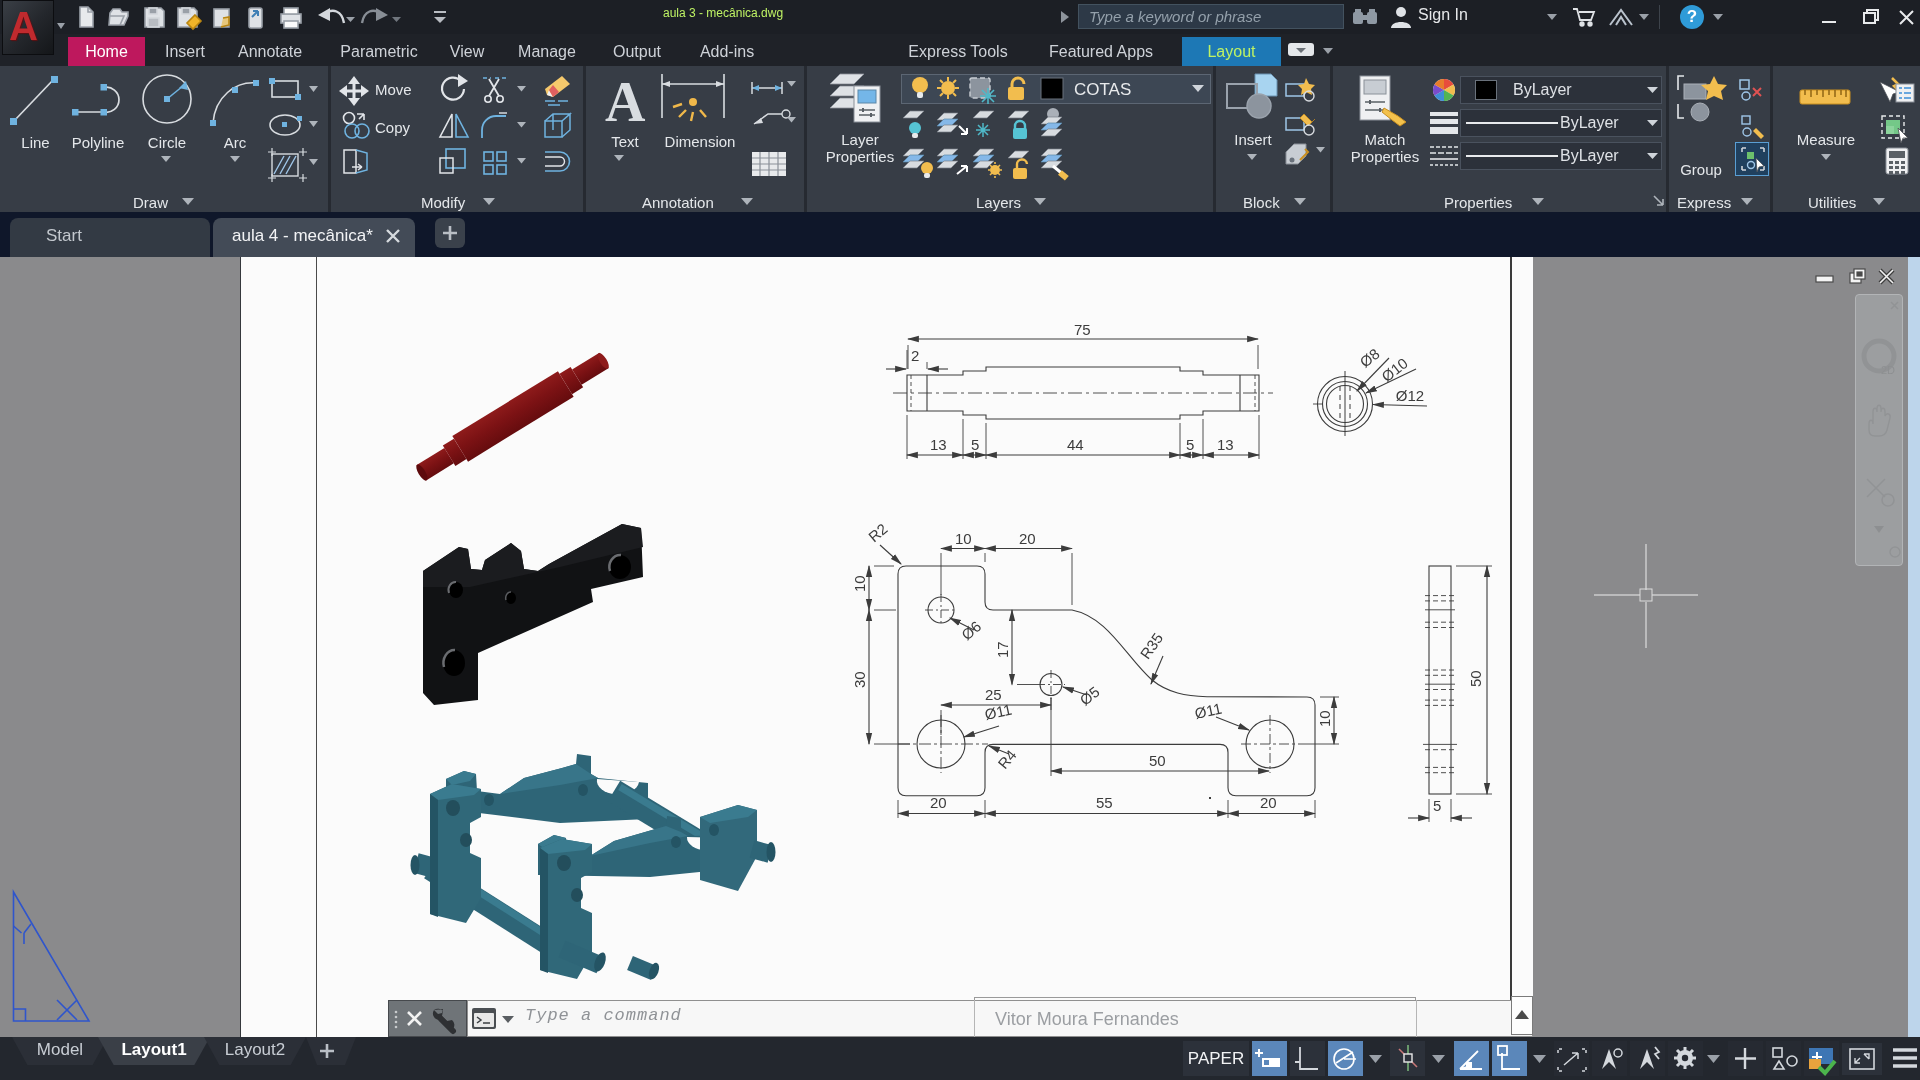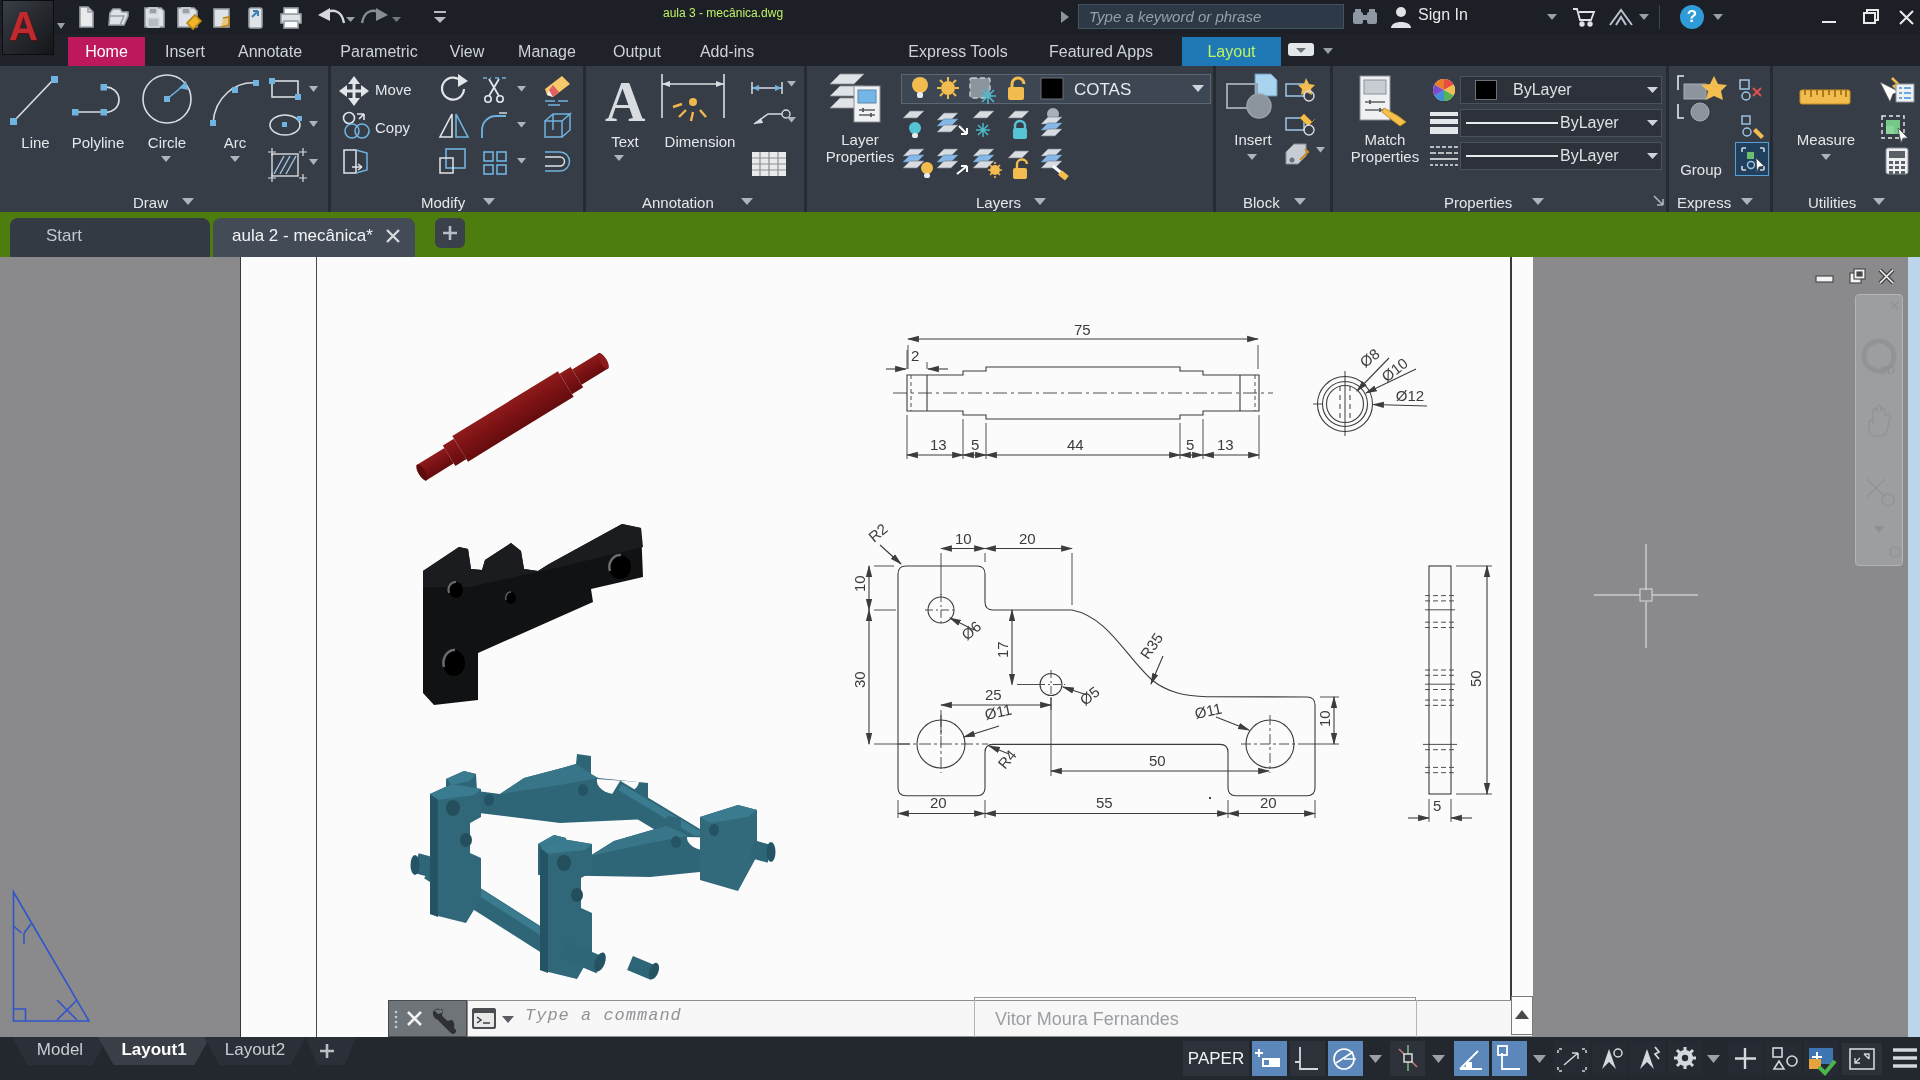--- a/index.html
+++ b/index.html
@@ -1,21 +1,21 @@
 <!DOCTYPE html>
 <html><head>
 <meta charset="utf-8">
 <style>
   * { margin:0; padding:0; box-sizing:border-box; }
   html,body { width:1920px; height:1080px; overflow:hidden; background:#8a8a8c; font-family:"Liberation Sans", sans-serif; }
   .abs { position:absolute; }
   #titlebar { position:absolute; left:0; top:0; width:1920px; height:34px; background:#1c1f25; }
   #menurow { position:absolute; left:0; top:34px; width:1920px; height:32px; background:#1f2228; }
   #ribbon { position:absolute; left:0; top:66px; width:1920px; height:146px; background:#373d46; }
-  #filetabs { position:absolute; left:0; top:212px; width:1920px; height:45px; background:#4d7c0f; }
+  #filetabs { position:absolute; left:0; top:212px; width:1920px; height:45px; background:#0f172a; }
   #canvas { position:absolute; left:0; top:257px; width:1920px; height:780px; background:#8a8a8c; overflow:hidden; }
   #statusbar { position:absolute; left:0; top:1037px; width:1920px; height:43px; background:#23272e; }
   .tab { position:absolute; top:3px; height:29px; color:#ced2d8; font-size:16px; line-height:29px; text-align:center; }
   .plabel { position:absolute; color:#e4e7ea; font-size:15px; }
   .sep { position:absolute; top:66px; width:3px; height:146px; background:#262a31; }
   svg { position:absolute; overflow:visible; }
   .biglabel { position:absolute; color:#e4e7ea; font-size:15px; text-align:center; }
 </style>
 </head>
 <body>
@@ -527,21 +527,21 @@
         <rect x="23" y="95" width="4" height="3"></rect>
       </g>
   </svg>
   <div class="plabel" style="left:1808px;top:128px;text-align:right;">Utilities</div>
   <svg class="abs" style="left:1872px;top:131px;" width="14" height="9">
       <polygon points="1,1 13,1 7,8" fill="#aeb4bb"></polygon>
     </svg>
 </div>
 <div id="filetabs">
   <div class="abs" style="left:10px;top:6px;width:200px;height:39px;background:#333a44;border-radius:8px 8px 0 0;color:#c3c8ce;font-size:17px;line-height:36px;padding-left:36px;">Start</div>
-  <div class="abs" style="left:213px;top:6px;width:202px;height:39px;background:#434b57;border-radius:8px 8px 0 0;color:#f2f3f5;font-size:17px;line-height:36px;padding-left:19px;">aula 2 - mecânica*</div>
+  <div class="abs" style="left:213px;top:6px;width:202px;height:39px;background:#434b57;border-radius:8px 8px 0 0;color:#f2f3f5;font-size:17px;line-height:36px;padding-left:19px;">aula 4 - mecânica*</div>
   <svg class="abs" style="left:384px;top:15px;" width="18" height="18" stroke="#d6dade" stroke-width="2.4">
       <path d="M3,3 l12,12 M15,3 l-12,12"></path>
     </svg>
   <div class="abs" style="left:435px;top:6px;width:30px;height:30px;background:#3a414b;border-radius:6px;"></div>
   <svg class="abs" style="left:440px;top:11px;" width="20" height="20" stroke="#b9bec5" stroke-width="2.6">
       <path d="M10,3 v14 M3,10 h14"></path>
     </svg>
 </div>
 <div id="canvas">
   <div class="abs" id="paper" style="left:240px;top:0;width:1293px;height:780px;background:#fbfbfb;border-left:1px solid #35383c;"></div>

